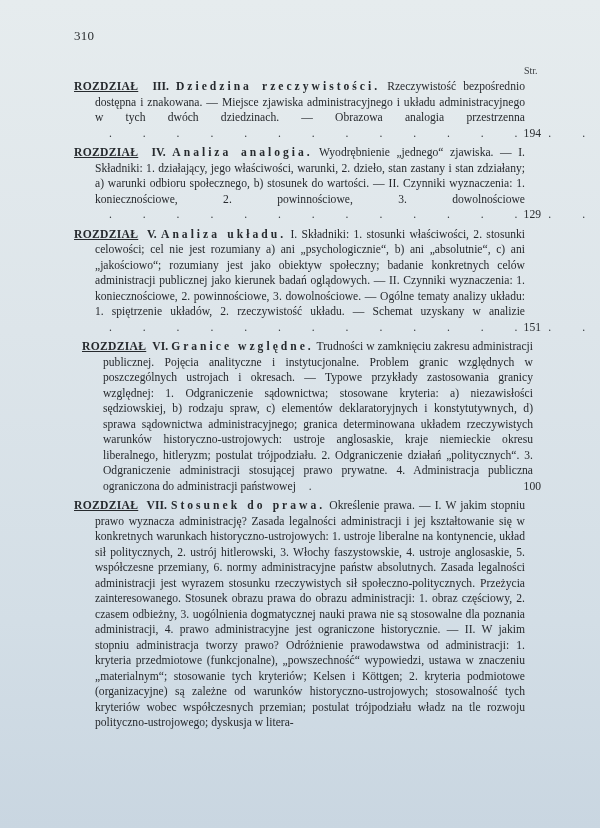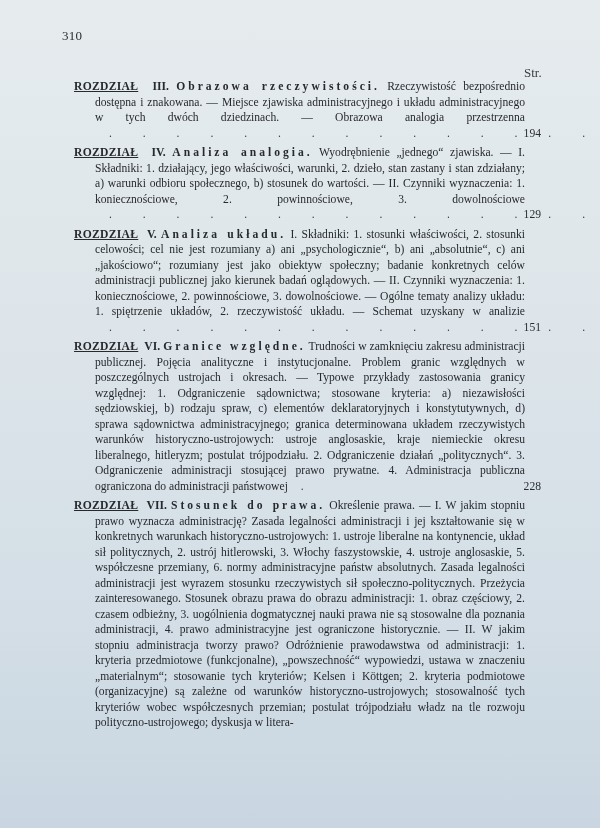--- a/index.html
+++ b/index.html
@@ -15,31 +15,31 @@
       color: #23272b;
       position: relative;
     }
     .page {
       position: absolute;
       left: 0; top: 0;
       width: 600px; height: 828px;
     }
     .page-number {
       position: absolute;
-      left: 62px;
+      left: 74px;
       top: 28px;
       font-size: 13px;
       letter-spacing: 0.2px;
       color: #2a2d30;
     }
     .col-header {
       position: absolute;
       left: 524px;
       top: 65px;
-      font-size: 13px;
+      font-size: 10px;
       color: #3a3e42;
       font-family: Liberation Serif, serif;
     }
     .toc {
       position: absolute;
       left: 74px;
       top: 79px;
       width: 475px;
     }
     .entry {
@@ -97,21 +97,21 @@
 
   <div class="page-number">310</div>
   <div class="col-header">Str.</div>
 
   <div class="toc">
 
     <div class="entry" style="margin-bottom:4px;">
       <div class="entry-body">
         <span class="chapter-label">ROZDZIAŁ</span>&nbsp;
         <span class="chapter-num">III.</span>
-        <span class="chapter-title">Obrazowa rzeczywistości.</span>
+        <span class="chapter-title">Dziedzina rzeczywistości.</span>
         <span class="body-text">Rzeczywistość bezpośrednio dostępna i znakowana. — Miejsce zjawiska administracyjnego i układu administracyjnego w tych dwóch dziedzinach. — Obrazowa analogia przestrzenna</span>
         <span class="leaders">. . . . . . . . . . . . . . . . . . . . . . . . . . .</span>
       </div>
       <span class="page-ref">194</span>
     </div>
 
     <div class="entry" style="margin-bottom:4px;">
       <div class="entry-body">
         <span class="chapter-label">ROZDZIAŁ</span>&nbsp;
         <span class="chapter-num">IV.</span>
@@ -126,29 +126,29 @@
       <div class="entry-body">
         <span class="chapter-label">ROZDZIAŁ</span>&nbsp;
         <span class="chapter-num">V.</span>
         <span class="chapter-title">Analiza układu.</span>
         <span class="body-text">I. Składniki: 1. stosunki właściwości, 2. stosunki celowości; cel nie jest rozumiany a) ani „psychologicznie“, b) ani „absolutnie“, c) ani „jakościowo“; rozumiany jest jako obiektyw społeczny; badanie konkretnych celów administracji publicznej jako kierunek badań oglądowych. — II. Czynniki wyznaczenia: 1. koniecznościowe, 2. powinnościowe, 3. dowolnościowe. — Ogólne tematy analizy układu: 1. spiętrzenie układów, 2. rzeczywistość układu. — Schemat uzyskany w analizie</span>
         <span class="leaders">. . . . . . . . . . . . . . . . . . . . . . . . . . .</span>
       </div>
       <span class="page-ref">151</span>
     </div>
 
-    <div class="entry" style="margin-bottom:4px;">
+    <div class="entry" style="margin-bottom:4px;margin-left:8px;">
       <div class="entry-body">
         <span class="chapter-label">ROZDZIAŁ</span>&nbsp;
         <span class="chapter-num">VI.</span>
         <span class="chapter-title">Granice względne.</span>
         <span class="body-text">Trudności w zamknięciu zakresu administracji publicznej. Pojęcia analityczne i instytucjonalne. Problem granic względnych w poszczególnych ustrojach i okresach. — Typowe przykłady zastosowania granicy względnej: 1. Odgraniczenie sądownictwa; stosowane kryteria: a) niezawisłości sędziowskiej, b) rodzaju spraw, c) elementów deklaratoryjnych i konstytutywnych, d) sprawa sądownictwa administracyjnego; granica determinowana układem rzeczywistych warunków historyczno-ustrojowych: ustroje anglosaskie, kraje niemieckie okresu liberalnego, hitleryzm; postulat trójpodziału. 2. Odgraniczenie działań „politycznych“. 3. Odgraniczenie administracji stosującej prawo prywatne. 4. Administracja publiczna ograniczona do administracji państwowej</span>
         <span class="leaders" style="letter-spacing:0;padding-left:10px;">.</span>
       </div>
-      <span class="page-ref">228</span>
+      <span class="page-ref">100</span>
     </div>
 
     <div class="entry">
       <div class="entry-body">
         <span class="chapter-label">ROZDZIAŁ</span>&nbsp;
         <span class="chapter-num">VII.</span>
         <span class="chapter-title">Stosunek do prawa.</span>
         <span class="body-text">Określenie prawa. — I. W jakim stopniu prawo wyznacza administrację? Zasada legalności administracji i jej kształtowanie się w konkretnych warunkach historyczno-ustrojowych: 1. ustroje liberalne na kontynencie, układ sił politycznych, 2. ustrój hitlerowski, 3. Włochy faszystowskie, 4. ustroje anglosaskie, 5. współczesne przemiany, 6. normy administracyjne państw absolutnych. Zasada legalności administracji jest wyrazem stosunku rzeczywistych sił społeczno-politycznych. Przeżycia zainteresowanego. Stosunek obrazu prawa do obrazu administracji: 1. obraz częściowy, 2. czasem odbieżny, 3. uogólnienia dogmatycznej nauki prawa nie są stosowalne dla poznania administracji, 4. prawo administracyjne jest ograniczone historycznie. — II. W jakim stopniu administracja tworzy prawo? Odróżnienie prawodawstwa od administracji: 1. kryteria przedmiotowe (funkcjonalne), „powszechność“ wypowiedzi, ustawa w znaczeniu „materialnym“; stosowanie tych kryteriów; Kelsen i Köttgen; 2. kryteria podmiotowe (organizacyjne) są zależne od warunków historyczno-ustrojowych; stosowalność tych kryteriów wobec współczesnych przemian; postulat trójpodziału władz na tle rozwoju polityczno-ustrojowego; dyskusja w litera-</span>
       </div>
     </div>

